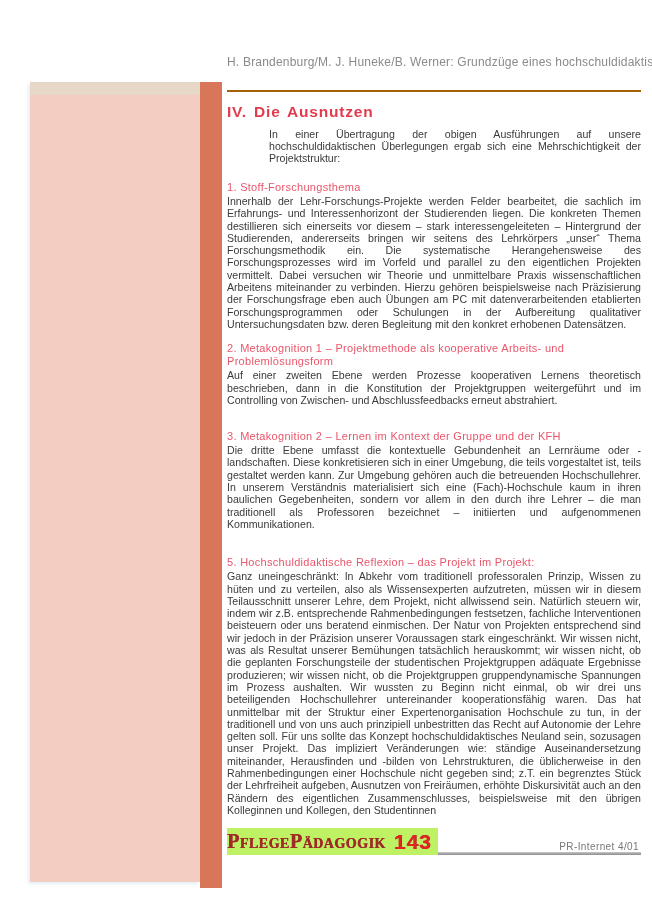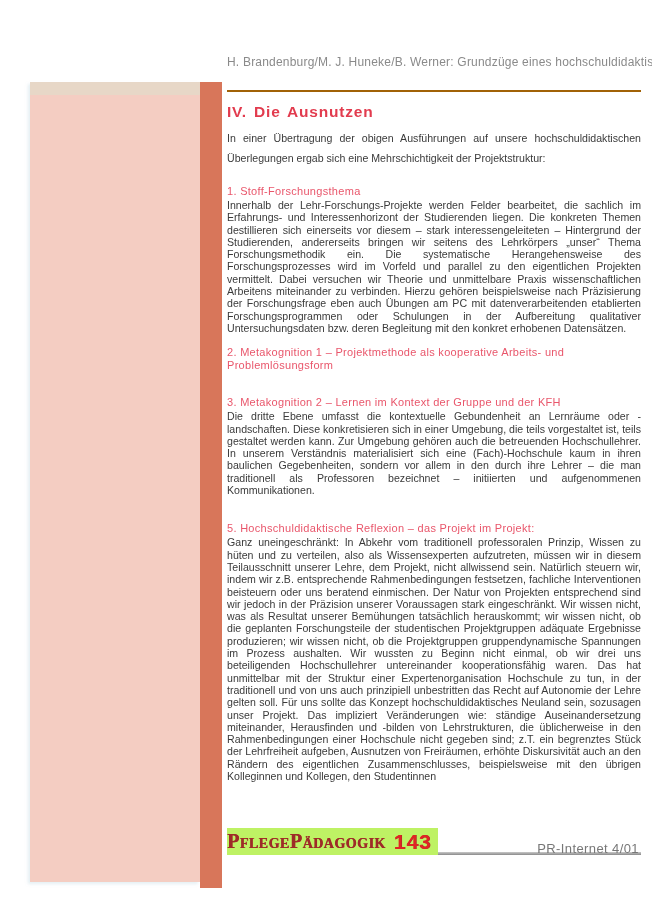--- a/index.html
+++ b/index.html
@@ -62,22 +62,23 @@
     margin-top: 11px;
     font-size: 15.5px;
     font-weight: bold;
     letter-spacing: 0.8px;
     word-spacing: 2px;
     color: #e23b4e;
   }
   .intro {
     margin-top: 7px;
     font-size: 10.6px;
-    line-height: 20px;
+    line-height: 12px;
     text-align: justify;
+    margin-left: 42px;
   }
   .section { margin-top: 16px; }
   .section.s1 { margin-top: 17px; }
   .section.s2 { margin-top: 12px; }
   .section.s3 { margin-top: 24px; }
   .section.s4 { margin-top: 26px; }
   .section-heading {
     font-size: 11px;
     line-height: 13px;
     font-weight: normal;
@@ -130,21 +131,21 @@
     font-size: 21px;
     letter-spacing: 1px;
     color: #e02424;
     margin-left: 8px;
     vertical-align: -1px;
   }
   .issue-label {
     position: absolute;
     right: 2px;
     top: 13px;
-    font-size: 13px;
+    font-size: 10px;
     letter-spacing: 0.4px;
     color: #777777;
   }
 </style>
 </head>
 <body>
 
 <div class="page">
 
   <div class="sidebar-pink">
@@ -160,20 +161,21 @@
 
     <div class="intro">In einer Übertragung der obigen Ausführungen auf unsere hochschuldidaktischen Überlegungen ergab sich eine Mehrschichtigkeit der Projektstruktur:</div>
 
     <div class="section s1">
       <div class="section-heading">1. Stoff-Forschungsthema</div>
       <div class="section-body">Innerhalb der Lehr-Forschungs-Projekte werden Felder bearbeitet, die sachlich im Erfahrungs- und Interessenhorizont der Studierenden liegen. Die konkreten Themen destillieren sich einerseits vor diesem – stark interessengeleiteten – Hintergrund der Studierenden, andererseits bringen wir seitens des Lehrkörpers „unser“ Thema Forschungsmethodik ein. Die systematische Herangehensweise des Forschungsprozesses wird im Vorfeld und parallel zu den eigentlichen Projekten vermittelt. Dabei versuchen wir Theorie und unmittelbare Praxis wissenschaftlichen Arbeitens miteinander zu verbinden. Hierzu gehören beispielsweise nach Präzisierung der Forschungsfrage eben auch Übungen am PC mit datenverarbeitenden etablierten Forschungsprogrammen oder Schulungen in der Aufbereitung qualitativer Untersuchungsdaten bzw. deren Begleitung mit den konkret erhobenen Datensätzen.</div>
     </div>
 
     <div class="section s2">
       <div class="section-heading">2. Metakognition 1 – Projektmethode als kooperative Arbeits- und Problemlösungsform</div>
+      <div class="section-body">Auf einer zweiten Ebene werden Prozesse kooperativen Lernens theoretisch beschrieben, dann in die Konstitution der Projektgruppen weitergeführt und im Controlling von Zwischen- und Abschlussfeedbacks erneut abstrahiert.</div>
     </div>
 
     <div class="section s3">
       <div class="section-heading">3. Metakognition 2 – Lernen im Kontext der Gruppe und der KFH</div>
       <div class="section-body">Die dritte Ebene umfasst die kontextuelle Gebundenheit an Lernräume oder -landschaften. Diese konkretisieren sich in einer Umgebung, die teils vorgestaltet ist, teils gestaltet werden kann. Zur Umgebung gehören auch die betreuenden Hochschullehrer. In unserem Verständnis materialisiert sich eine (Fach)-Hochschule kaum in ihren baulichen Gegebenheiten, sondern vor allem in den durch ihre Lehrer – die man traditionell als Professoren bezeichnet – initiierten und aufgenommenen Kommunikationen.</div>
     </div>
 
     <div class="section s4">
       <div class="section-heading">5. Hochschuldidaktische Reflexion – das Projekt im Projekt:</div>
       <div class="section-body">Ganz uneingeschränkt: In Abkehr vom traditionell professoralen Prinzip, Wissen zu hüten und zu verteilen, also als Wissensexperten aufzutreten, müssen wir in diesem Teilausschnitt unserer Lehre, dem Projekt, nicht allwissend sein. Natürlich steuern wir, indem wir z.B. entsprechende Rahmenbedingungen festsetzen, fachliche Interventionen beisteuern oder uns beratend einmischen. Der Natur von Projekten entsprechend sind wir jedoch in der Präzision unserer Voraussagen stark eingeschränkt. Wir wissen nicht, was als Resultat unserer Bemühungen tatsächlich herauskommt; wir wissen nicht, ob die geplanten Forschungsteile der studentischen Projektgruppen adäquate Ergebnisse produzieren; wir wissen nicht, ob die Projektgruppen gruppendynamische Spannungen im Prozess aushalten. Wir wussten zu Beginn nicht einmal, ob wir drei uns beteiligenden Hochschullehrer untereinander kooperationsfähig waren. Das hat unmittelbar mit der Struktur einer Expertenorganisation Hochschule zu tun, in der traditionell und von uns auch prinzipiell unbestritten das Recht auf Autonomie der Lehre gelten soll. Für uns sollte das Konzept hochschuldidaktisches Neuland sein, sozusagen unser Projekt. Das impliziert Veränderungen wie: ständige Auseinandersetzung miteinander, Herausfinden und -bilden von Lehrstrukturen, die üblicherweise in den Rahmenbedingungen einer Hochschule nicht gegeben sind; z.T. ein begrenztes Stück der Lehrfreiheit aufgeben, Ausnutzen von Freiräumen, erhöhte Diskursivität auch an den Rändern des eigentlichen Zusammenschlusses, beispielsweise mit den übrigen Kolleginnen und Kollegen, den Studentinnen</div>

